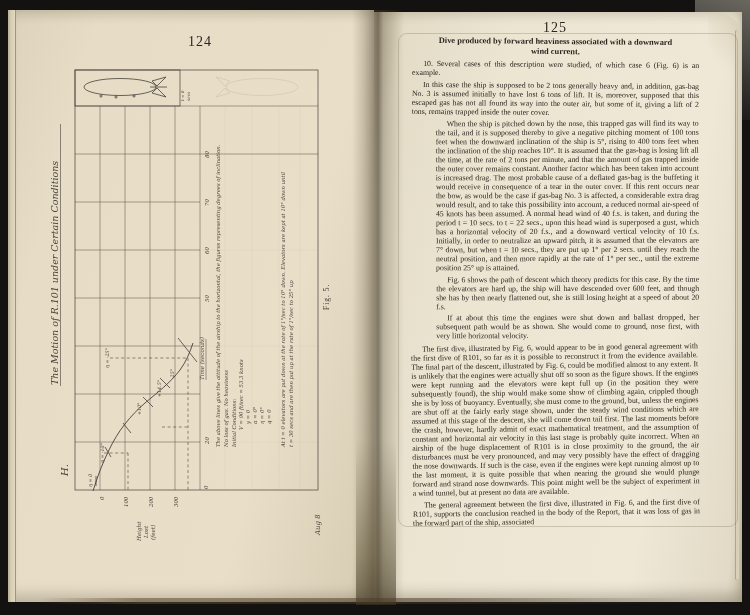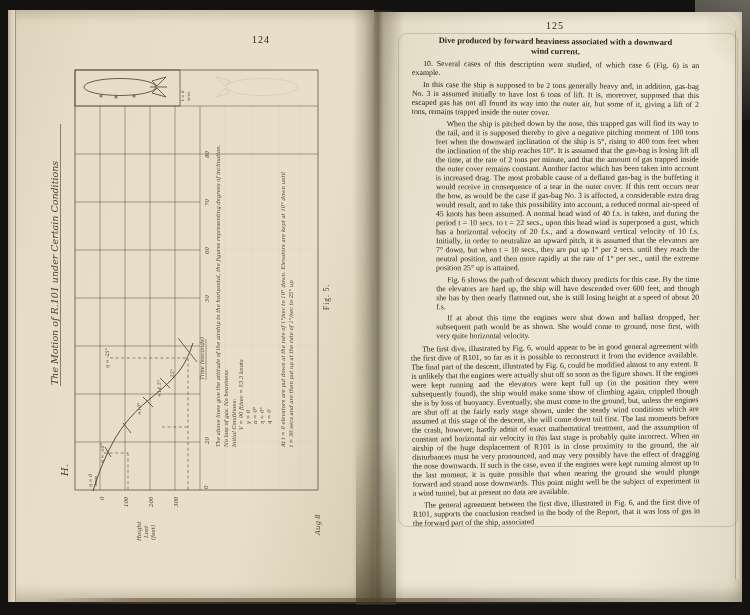--- a/index.html
+++ b/index.html
@@ -30,33 +30,33 @@
     background:#d9d0b9;border-left:1px solid rgba(110,100,80,.4);border-radius:2px;}
   
   #gutter{position:absolute;left:352px;top:10px;width:52px;height:594px;
     background:linear-gradient(90deg,rgba(60,52,34,0) 0%,rgba(74,64,42,.38) 42%,rgba(56,48,32,.55) 50%,rgba(84,74,52,.30) 60%,rgba(60,52,34,0) 100%);}
   #gutter-bottom{position:absolute;left:356px;top:440px;width:40px;height:165px;
     background:linear-gradient(180deg,rgba(80,70,45,0) 0%,rgba(86,76,48,.45) 70%,rgba(64,54,34,.6) 100%);}
   #bottom-board{position:absolute;left:40px;top:598px;width:660px;height:6px;
     background:linear-gradient(90deg,rgba(90,70,45,.0),rgba(96,76,48,.55) 15%,rgba(70,55,35,.5) 60%,rgba(90,70,45,0));}
 
   
-  .pagenum{position:absolute;font-size:10px;letter-spacing:1px;color:#2b2620;}
+  .pagenum{position:absolute;font-size:14px;letter-spacing:1px;color:#2b2620;}
   #right-num{left:412px;top:20px;width:286px;text-align:center;}
   #plate-mark{position:absolute;left:398px;top:33px;width:338px;height:492px;
     border:1px solid rgba(130,120,95,.33);border-radius:9px;}
   #right-text{position:absolute;left:412px;top:37px;width:287px;color:#2b2620;}
   #right-text .heading{font-weight:bold;text-align:center;font-size:8.4px;line-height:9.6px;margin-bottom:4px;transform:rotate(.5deg);}
   #right-text p{font-size:7.8px;line-height:9px;text-align:justify;text-indent:11px;margin:0 0 2.5px 0;}
   .tilt-a{transform:rotate(.45deg);}
   .tilt-b{transform:rotate(-.15deg);margin-left:24px;}
   .tilt-c{transform:rotate(-.7deg);}
 
   
-  #left-num{left:130px;top:34px;width:140px;text-align:right;}
+  #left-num{left:130px;top:34px;width:140px;text-align:center;}
   svg text{fill:#43здесь} 
 </style>
 </head>
 <body>
 
 <div id="frame">
   <div id="bg-corner"></div>
 
   <div id="left-page">
     <div id="left-page-edge"></div>
@@ -199,20 +199,20 @@
       <div>Dive produced by forward heaviness associated with a downward</div>
       <div>wind current.</div>
     </div>
     <div class="tilt-a">
       <p>10. Several cases of this description were studied, of which case 6 (Fig. 6) is an example.</p>
       <p>In this case the ship is supposed to be 2 tons generally heavy and, in addition, gas-bag No. 3 is assumed initially to have lost 6 tons of lift. It is, moreover, supposed that this escaped gas has not all found its way into the outer air, but some of it, giving a lift of 2 tons, remains trapped inside the outer cover.</p>
     </div>
     <div class="tilt-b">
       <p>When the ship is pitched down by the nose, this trapped gas will find its way to the tail, and it is supposed thereby to give a negative pitching moment of 100 tons feet when the downward inclination of the ship is 5°, rising to 400 tons feet when the inclination of the ship reaches 10°.  It is assumed that the gas-bag is losing lift all the time, at the rate of 2 tons per minute, and that the amount of gas trapped inside the outer cover remains constant.  Another factor which has been taken into account is increased drag.  The most probable cause of a deflated gas-bag is the buffeting it would receive in consequence of a tear in the outer cover.  If this rent occurs near the bow, as would be the case if gas-bag No. 3 is affected, a considerable extra drag would result, and to take this possibility into account, a reduced normal air-speed of 45 knots has been assumed. A normal head wind of 40 f.s. is taken, and during the period t = 10 secs. to t = 22 secs., upon this head wind is superposed a gust, which has a horizontal velocity of 20 f.s., and a downward vertical velocity of 10 f.s. Initially, in order to neutralize an upward pitch, it is assumed that the elevators are 7° down, but when t = 10 secs., they are put up 1° per 2 secs. until they reach the neutral position, and then more rapidly at the rate of 1° per sec., until the extreme position 25° up is attained.</p>
       <p>Fig. 6 shows the path of descent which theory predicts for this case. By the time the elevators are hard up, the ship will have descended over 600 feet, and though she has by then nearly flattened out, she is still losing height at a speed of about 20 f.s.</p>
-      <p>If at about this time the engines were shut down and ballast dropped, her subsequent path would be as shown.  She would come to ground, nose first, with very quite horizontal velocity.</p>
+      <p>If at about this time the engines were shut down and ballast dropped, her subsequent path would be as shown.  She would come to ground, nose first, with very little horizontal velocity.</p>
     </div>
     <div class="tilt-c">
       <p>The first dive, illustrated by Fig. 6, would appear to be in good general agreement with the first dive of R101, so far as it is possible to reconstruct it from the evidence available.  The final part of the descent, illustrated by Fig. 6, could be modified almost to any extent.  It is unlikely that the engines were actually shut off so soon as the figure shows.  If the engines were kept running and the elevators were kept full up (in the position they were subsequently found), the ship would make some show of climbing again, crippled though she is by loss of buoyancy.  Eventually, she must come to the ground, but, unless the engines are shut off at the fairly early stage shown, under the steady wind conditions which are assumed at this stage of the descent, she will come down tail first.  The last moments before the crash, however, hardly admit of exact mathematical treatment, and the assumption of constant and horizontal air velocity in this last stage is probably quite incorrect.  When an airship of the huge displacement of R101 is in close proximity to the ground, the air disturbances must be very pronounced, and may very possibly have the effect of dragging the nose downwards.  If such is the case, even if the engines were kept running almost up to the last moment, it is quite possible that when nearing the ground she would plunge forward and strand nose downwards. This point might well be the subject of experiment in a wind tunnel, but at present no data are available.</p>
       <p>The general agreement between the first dive, illustrated in Fig. 6, and the first dive of R101, supports the conclusion reached in the body of the Report, that it was loss of gas in the forward part of the ship, associated</p>
     </div>
   </div>
 </div>
 
 </body></html>

